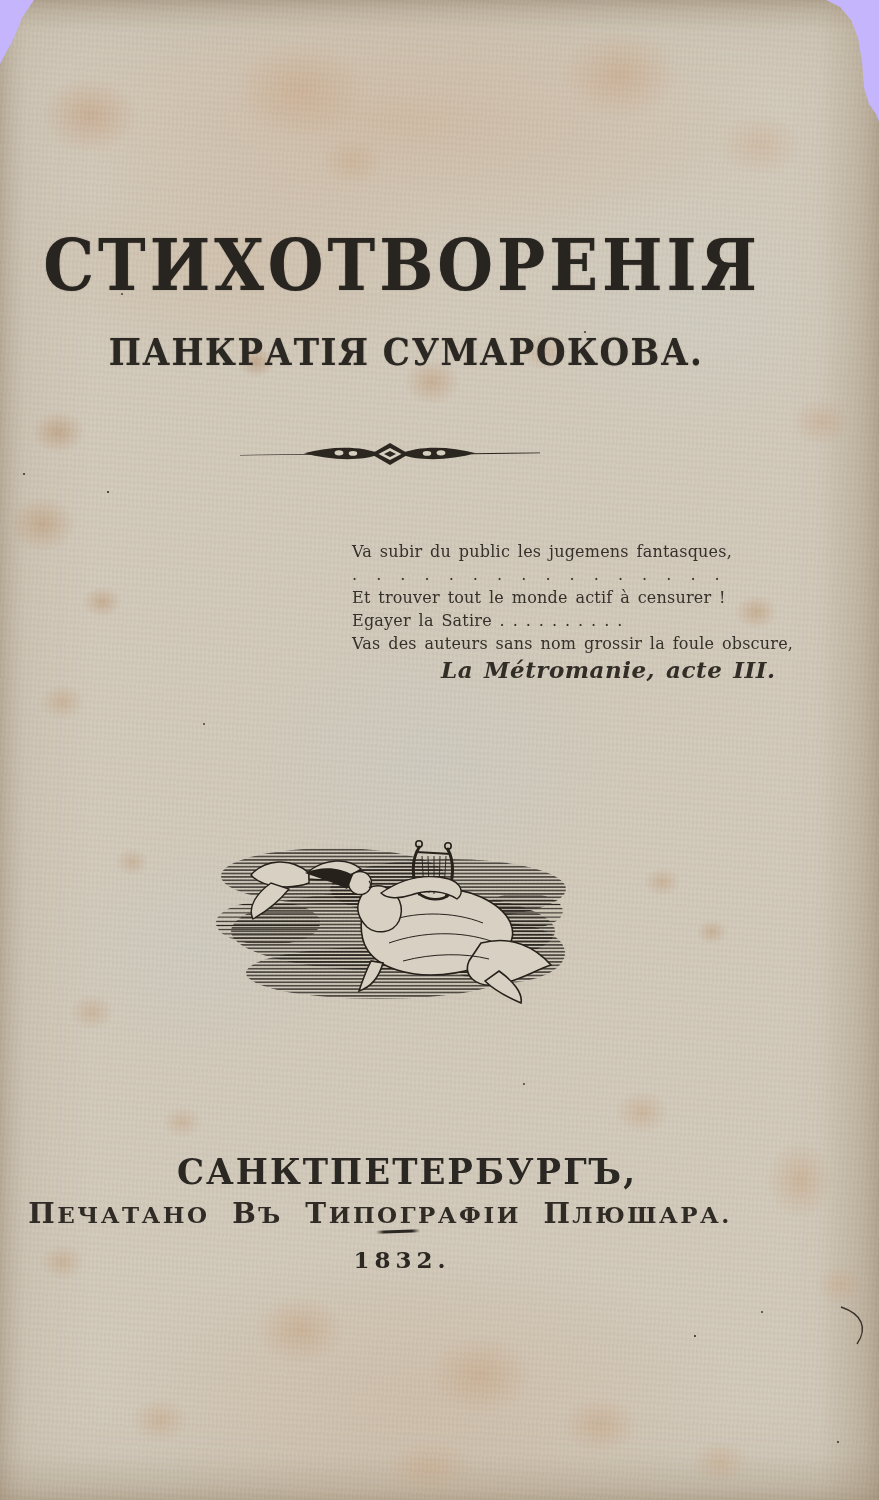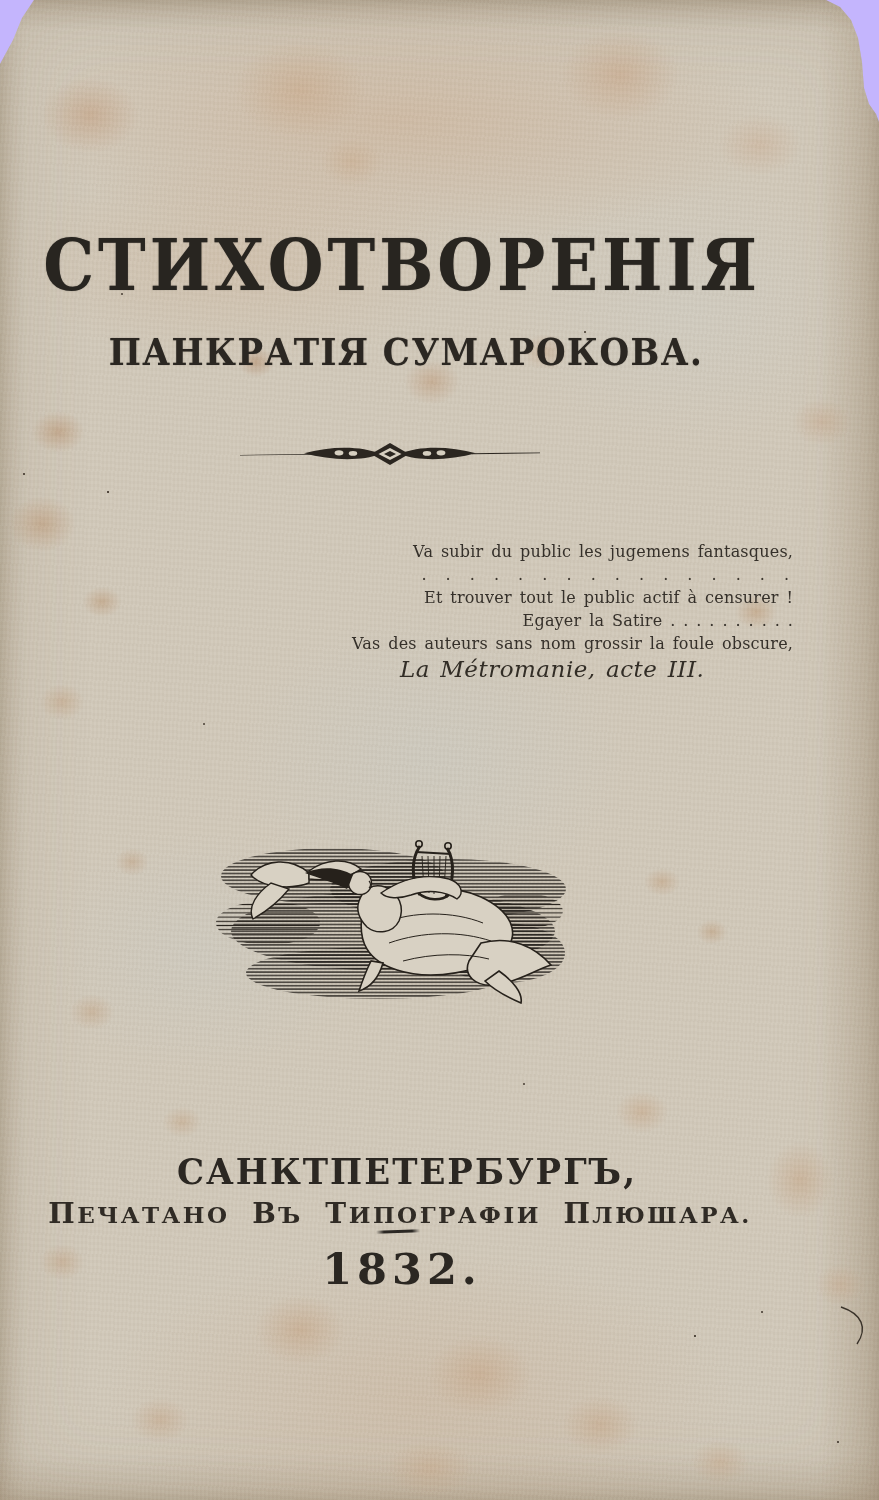--- a/index.html
+++ b/index.html
@@ -96,49 +96,49 @@
     font-size:34px;font-weight:bold;letter-spacing:1.5px;
     transform:translateX(-50%) scaleY(1.08);transform-origin:top center;
     color:#2b2722;text-shadow:0 0 1px rgba(45,40,32,.45);
   }
   .head-ornament{position:absolute;top:441px;left:240px;}
   .epigraph{
     position:absolute;top:540px;left:352px;
     font-size:16px;line-height:23px;color:#35302a;
     letter-spacing:.2px;word-spacing:2.5px;
   }
-  .epigraph .eline{white-space:nowrap;text-align:right;}
+  .epigraph .eline{white-space:nowrap;}
   .epigraph .dots{letter-spacing:4px;word-spacing:6px;color:#3a342d;}
   .attribution{
-    margin-top:3px;margin-left:48px;
+    margin-top:3px;margin-left:89px;
     font-size:23px;font-style:italic;letter-spacing:.5px;
-    color:#322d26;white-space:nowrap;
+    color:#322d26;white-space:nowrap;font-weight:bold;
   }
   .vignette{position:absolute;top:831px;left:213px;}
   .imprint-city{
     top:1153px;left:407px;
     font-size:34px;font-weight:bold;letter-spacing:2px;
     transform:translateX(-50%) scaleY(1.06);transform-origin:top center;
     color:#2b2722;
   }
   .imprint-printer{
-    top:1200px;left:400px;
+    top:1200px;left:380px;
     font-size:23px;letter-spacing:2.5px;word-spacing:12px;
     transform:translateX(-50%);
     color:#302b25;font-weight:bold;
   }
   .imprint-printer .initial{font-size:28px;}
   .imprint-rule{
     position:absolute;top:1230px;left:376px;width:44px;height:3px;
     background:linear-gradient(90deg, transparent 0, #2b2824 18%, #2b2824 82%, transparent 100%);
     transform:rotate(-2deg);
   }
   .imprint-year{
     top:1248px;left:402px;
-    font-size:43px;font-weight:bold;letter-spacing:5px;
+    font-size:23px;font-weight:bold;letter-spacing:5px;
     transform:translateX(-50%);
     color:#2b2722;
   }
   .fiber{position:absolute;top:1300px;left:830px;}
 </style>
 </head>
 <body>
 
 <div class="photo">
 
@@ -164,21 +164,21 @@
         <ellipse cx="113" cy="12.4" rx="4.2" ry="2.4"></ellipse>
         <ellipse cx="201" cy="11.8" rx="4.4" ry="2.6"></ellipse>
         <ellipse cx="187" cy="12.4" rx="4.2" ry="2.4"></ellipse>
       </g>
       <path d="M150,10 L156,13 L150,16 L144,13 Z" fill="#2b2620"></path>
     </svg>
 
     <div class="epigraph">
       <div class="eline">Va subir du public les jugemens fantasques,</div>
       <div class="eline dots">. . . . . . . . . . . . . . . .</div>
-      <div class="eline">Et trouver tout le public actif à censurer !</div>
+      <div class="eline">Et trouver tout le monde actif à censurer !</div>
       <div class="eline">Egayer la Satire . . . . . . . . . .</div>
       <div class="eline">Vas des auteurs sans nom grossir la foule obscure,</div>
       <div class="attribution">La Métromanie, acte III.</div>
     </div>
 
     <svg class="vignette" width="354" height="182" viewBox="0 0 354 182">
       <defs>
         <pattern id="hx" width="5" height="3.4" patternUnits="userSpaceOnUse">
           <line x1="0" y1="1.7" x2="5" y2="1.7" stroke="#221e19" stroke-width="1.25"></line>
         </pattern>

